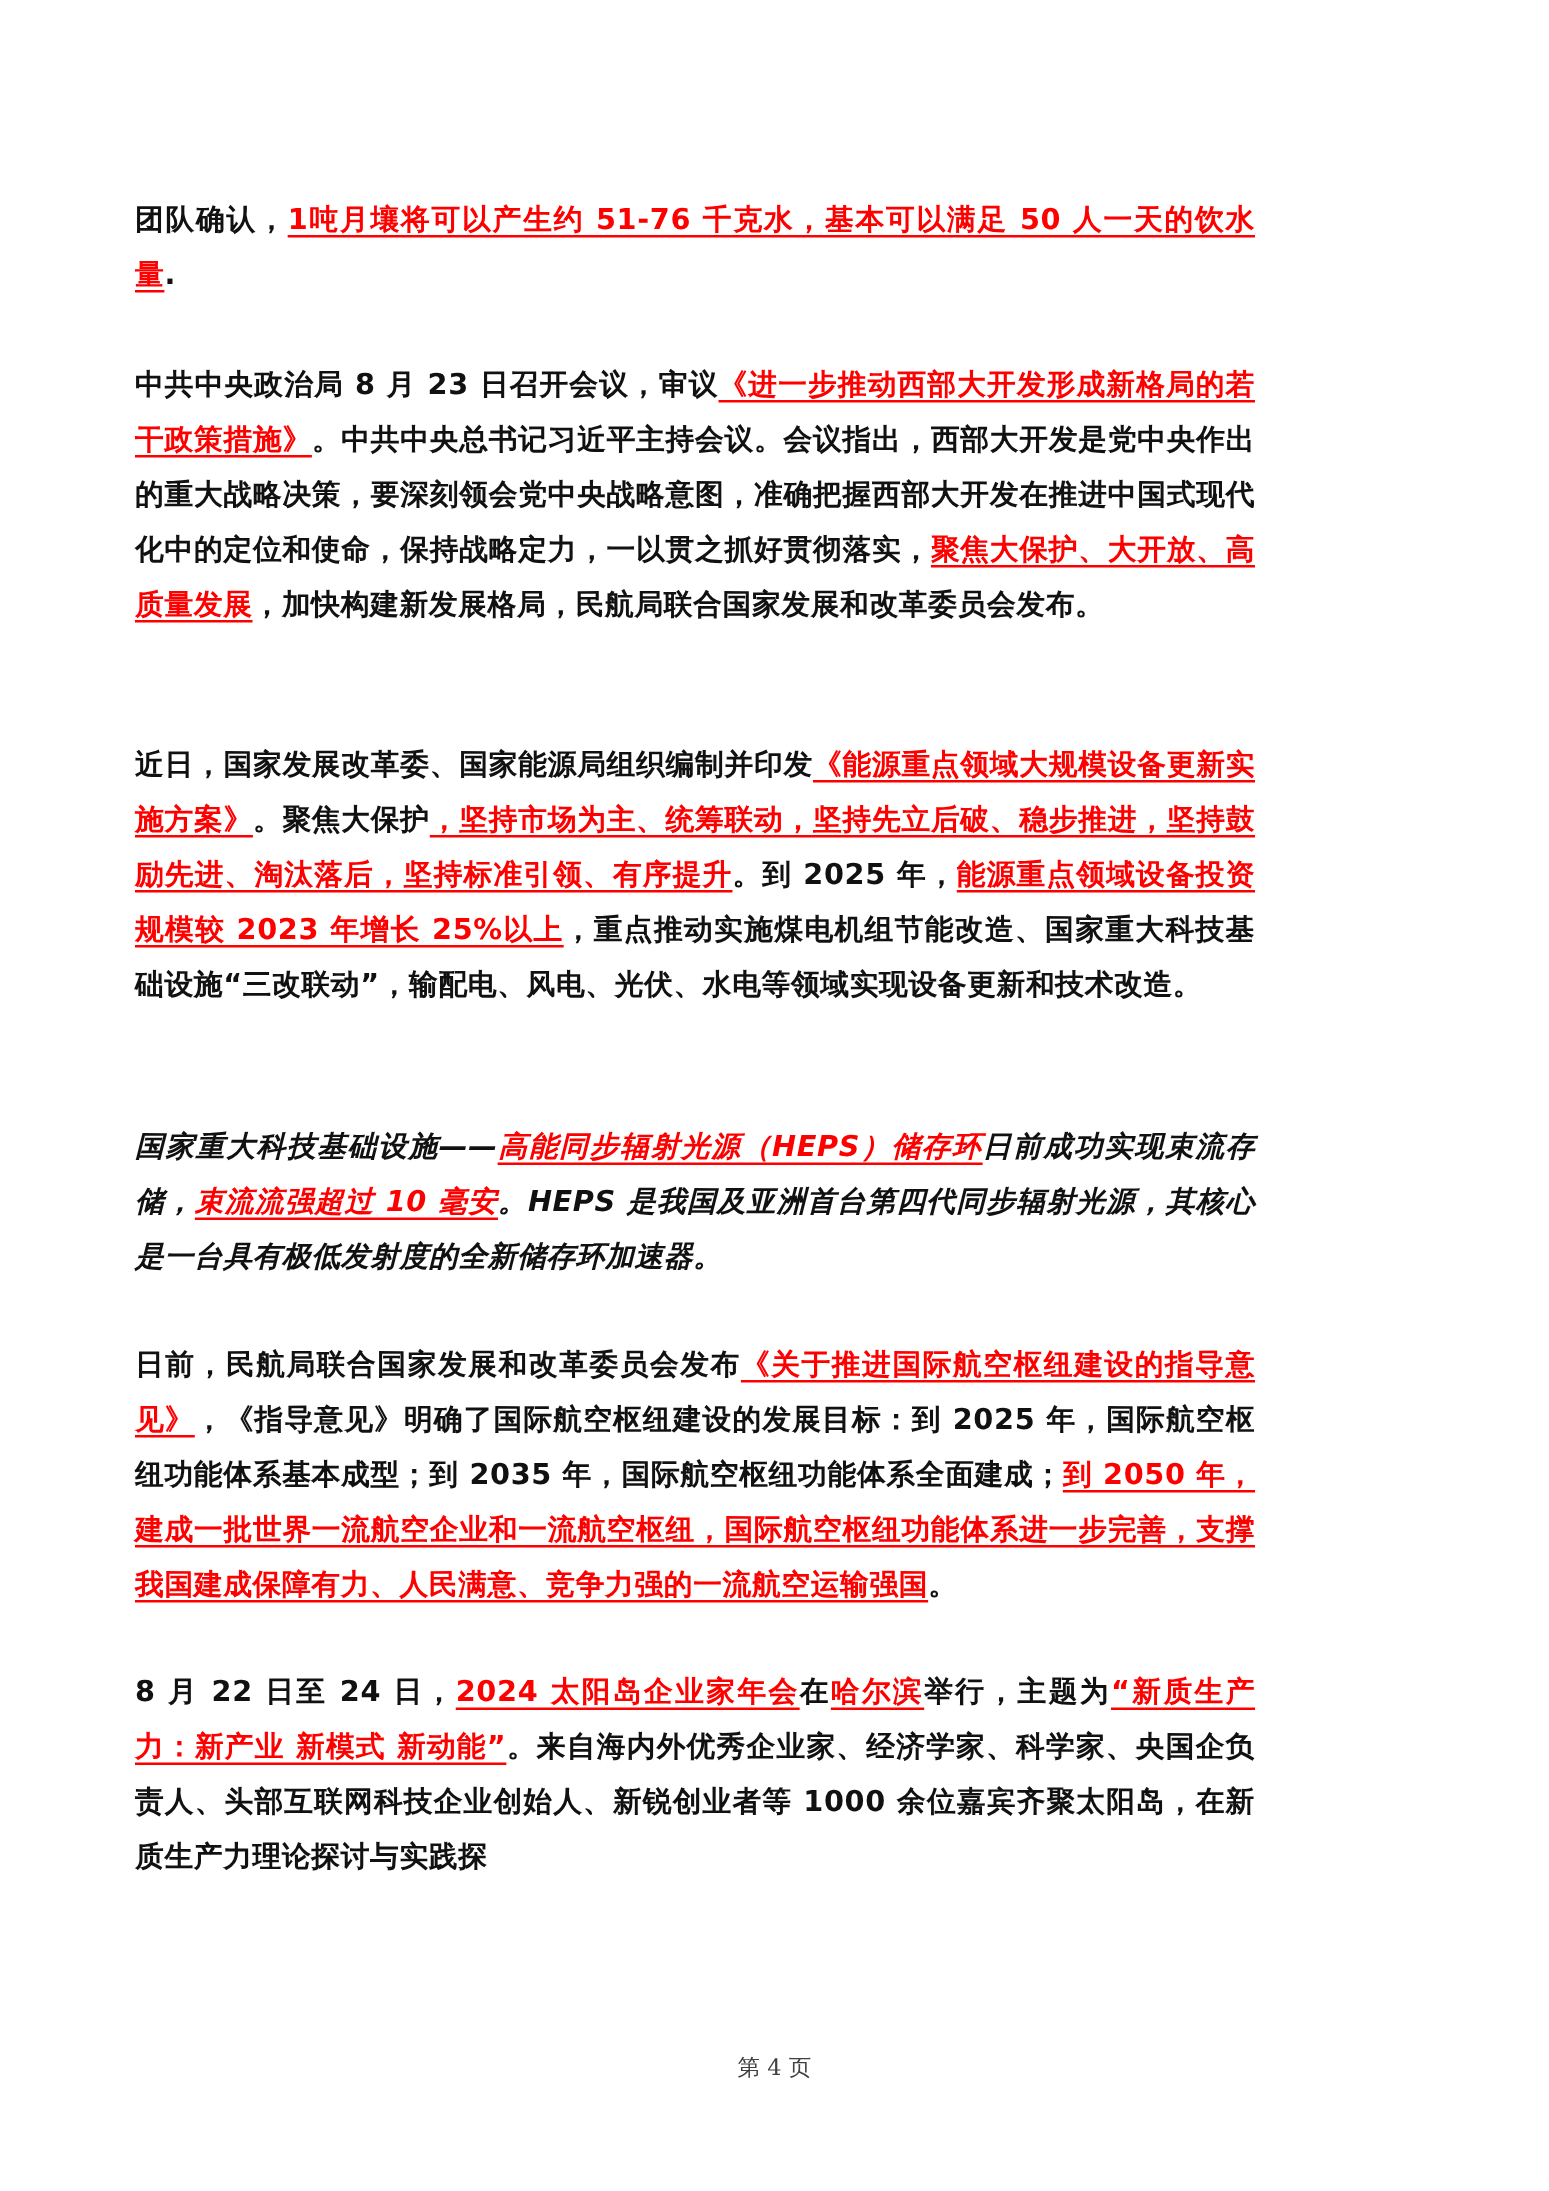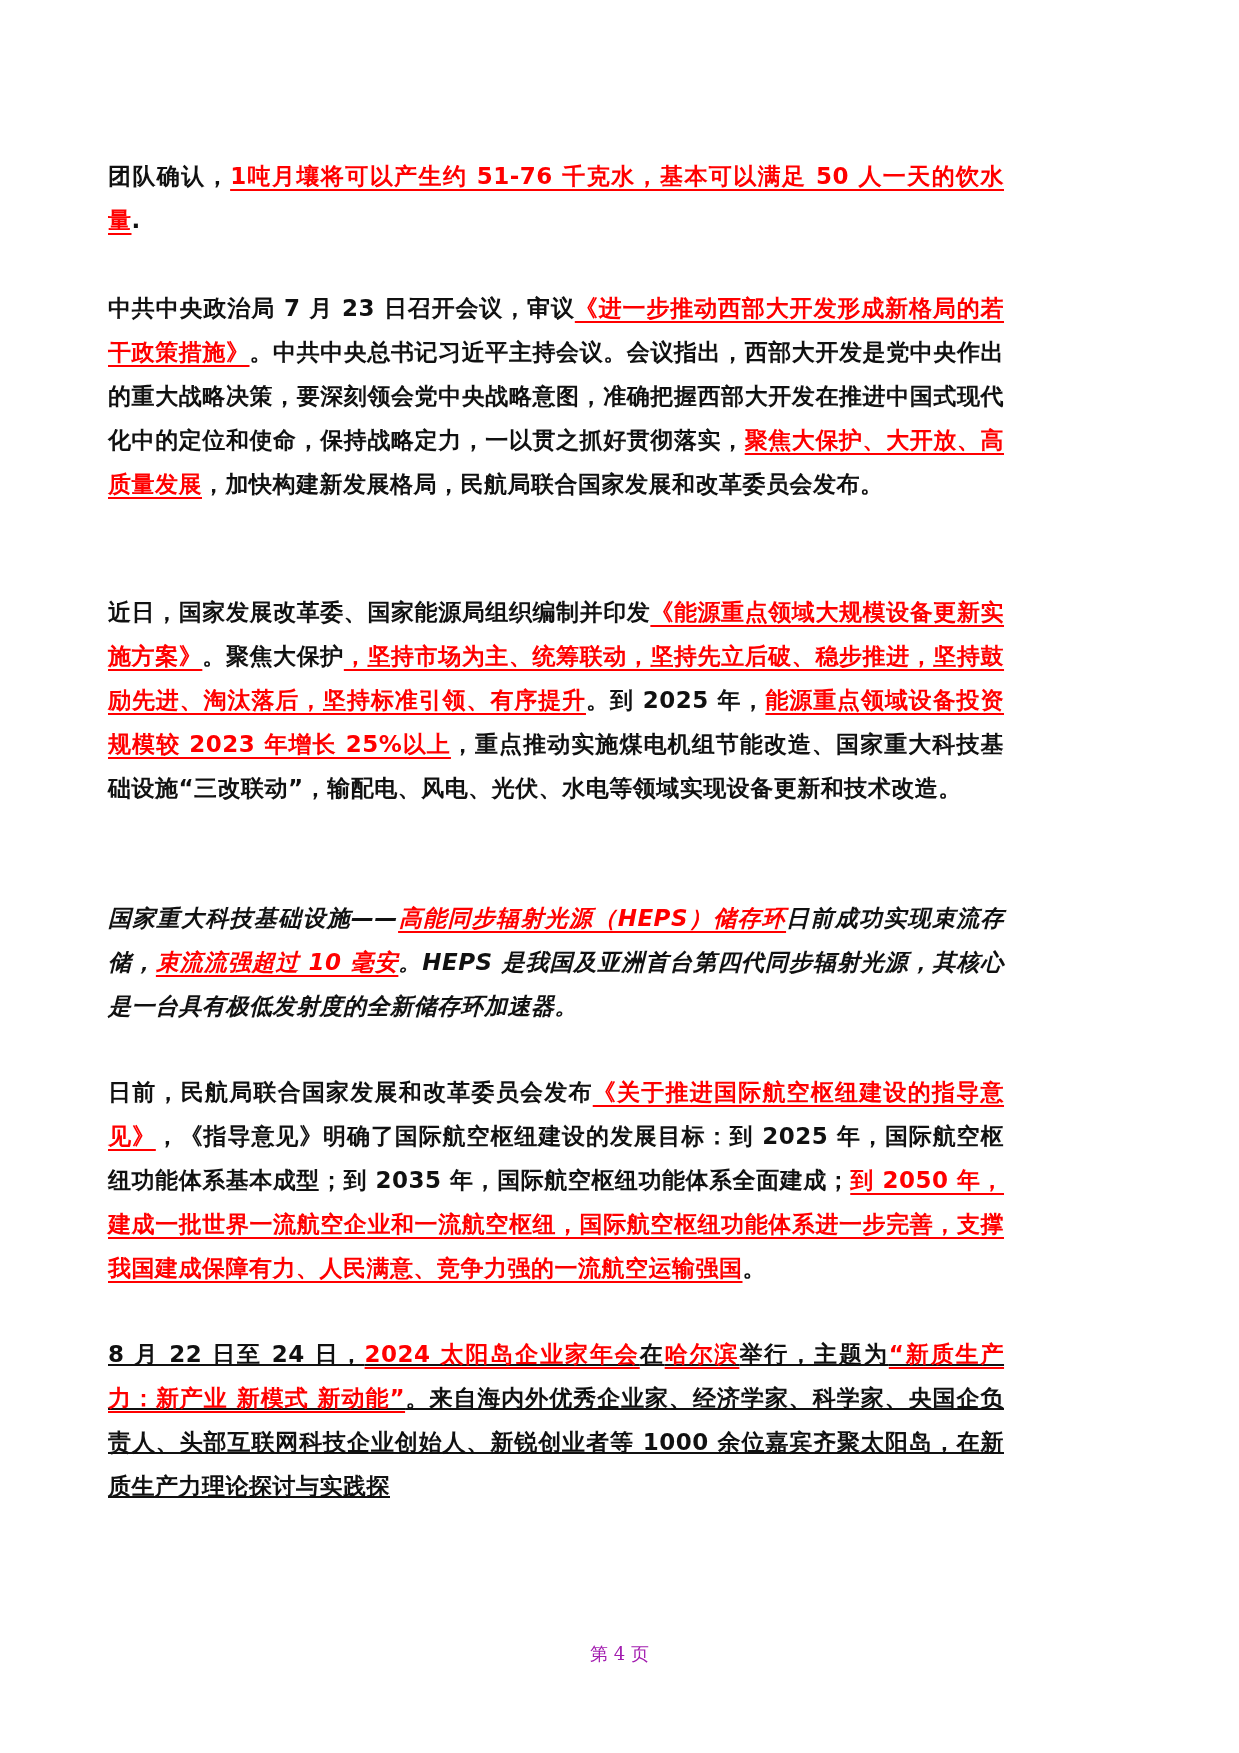--- a/index.html
+++ b/index.html
@@ -4,45 +4,45 @@
 <style>
   html, body { margin: 0; padding: 0; background: #ffffff; }
   body { width: 1239px; height: 1753px; position: relative; overflow: hidden;
          font-family: "DejaVu Sans", "Liberation Sans", sans-serif; }
   .page { position: absolute; left: 0; top: 13px; width: 990px; height: 1753px; background: #fff; margin-top: 15px; }
   .para { position: absolute; left: 108px; width: 896px; font-size: 23px; font-weight: bold;
           color: #111; line-height: 44px; text-align: justify; letter-spacing: 0.5px; }
   .hl { color: #ff0000; text-decoration: underline; text-decoration-color: #ff0000;
         text-decoration-thickness: 2px; text-underline-offset: 5px; }
   .footer { position: absolute; top: 1614px; left: 0; width: 1239px; text-align: center;
-            font-size: 18px; color: #a21caf; font-family: "DejaVu Serif", serif; }
+            font-size: 18px; color: #404040; font-family: "DejaVu Serif", serif; }
 </style>
 </head>
 <body>
 
 <div class="page">
 
   <div class="para" style="top:126px;">
     <span>团队确认，</span><span class="hl">1吨月壤将可以产生约 51-76 千克水，基本可以满足 50 人一天的饮水量</span><span>.</span>
   </div>
 
   <div class="para" style="top:258px;">
-    <span>中共中央政治局 7 月 23 日召开会议，审议</span><span class="hl">《进一步推动西部大开发形成新格局的若干政策措施》</span><span>。中共中央总书记习近平主持会议。会议指出，西部大开发是党中央作出的重大战略决策，要深刻领会党中央战略意图，准确把握西部大开发在推进中国式现代化中的定位和使命，保持战略定力，一以贯之抓好贯彻落实，</span><span class="hl">聚焦大保护、大开放、高质量发展</span><span>，加快构建新发展格局，民航局联合国家发展和改革委员会发布。</span>
+    <span>中共中央政治局 8 月 23 日召开会议，审议</span><span class="hl">《进一步推动西部大开发形成新格局的若干政策措施》</span><span>。中共中央总书记习近平主持会议。会议指出，西部大开发是党中央作出的重大战略决策，要深刻领会党中央战略意图，准确把握西部大开发在推进中国式现代化中的定位和使命，保持战略定力，一以贯之抓好贯彻落实，</span><span class="hl">聚焦大保护、大开放、高质量发展</span><span>，加快构建新发展格局，民航局联合国家发展和改革委员会发布。</span>
   </div>
 
   <div class="para" style="top:562px;">
     <span>近日，国家发展改革委、国家能源局组织编制并印发</span><span class="hl">《能源重点领域大规模设备更新实施方案》</span><span>。聚焦大保护</span><span class="hl">，坚持市场为主、统筹联动，坚持先立后破、稳步推进，坚持鼓励先进、淘汰落后，坚持标准引领、有序提升</span><span>。到 2025 年，</span><span class="hl">能源重点领域设备投资规模较 2023 年增长 25%以上</span><span>，重点推动实施煤电机组节能改造、国家重大科技基础设施“三改联动”，输配电、风电、光伏、水电等领域实现设备更新和技术改造。</span>
   </div>
 
   <div class="para" style="top:868px;font-style:italic;">
     <span>国家重大科技基础设施——</span><span class="hl">高能同步辐射光源（HEPS）储存环</span><span>日前成功实现束流存储，</span><span class="hl">束流流强超过 10 毫安</span><span>。HEPS 是我国及亚洲首台第四代同步辐射光源，其核心是一台具有极低发射度的全新储存环加速器。</span>
   </div>
 
   <div class="para" style="top:1042px;">
     <span>日前，民航局联合国家发展和改革委员会发布</span><span class="hl">《关于推进国际航空枢纽建设的指导意见》</span><span>，《指导意见》明确了国际航空枢纽建设的发展目标：到 2025 年，国际航空枢纽功能体系基本成型；到 2035 年，国际航空枢纽功能体系全面建成；</span><span class="hl">到 2050 年，建成一批世界一流航空企业和一流航空枢纽，国际航空枢纽功能体系进一步完善，支撑我国建成保障有力、人民满意、竞争力强的一流航空运输强国</span><span>。</span>
   </div>
 
-  <div class="para" style="top:1304px;text-decoration:underline;">
+  <div class="para" style="top:1304px;">
     <span>8 月 22 日至 24 日，</span><span class="hl">2024 太阳岛企业家年会</span><span>在</span><span class="hl">哈尔滨</span><span>举行，主题为</span><span class="hl">“新质生产力：新产业 新模式 新动能”</span><span>。来自海内外优秀企业家、经济学家、科学家、央国企负责人、头部互联网科技企业创始人、新锐创业者等 1000 余位嘉宾齐聚太阳岛，在新质生产力理论探讨与实践探</span>
   </div>
 
   <div class="footer">第 4 页</div>
 </div>
 
 </body></html>

